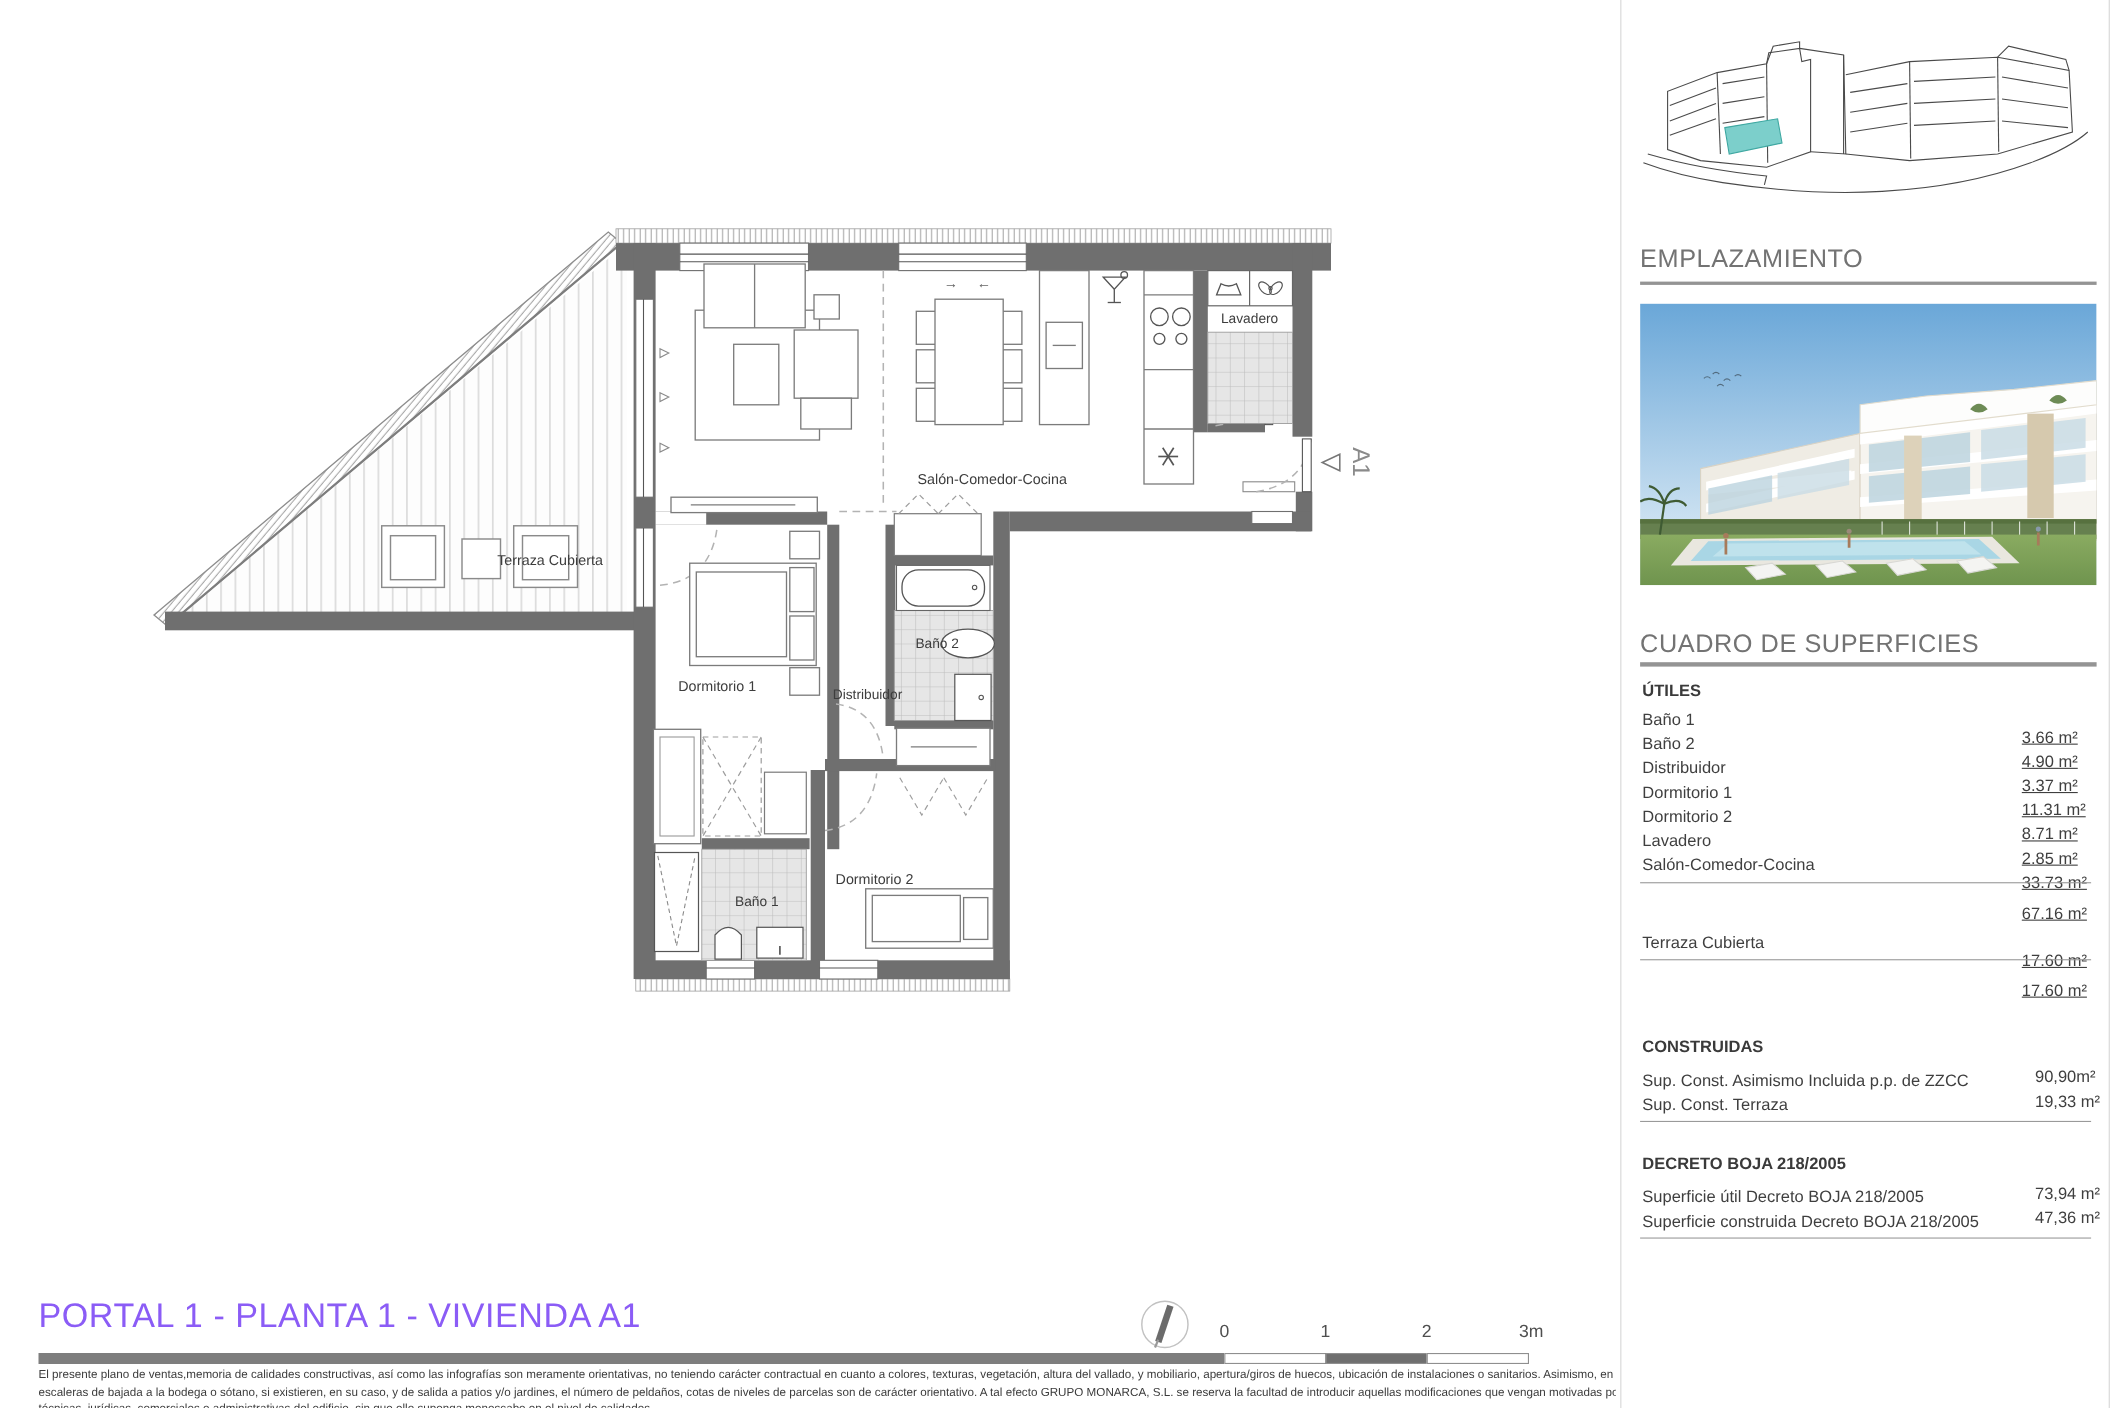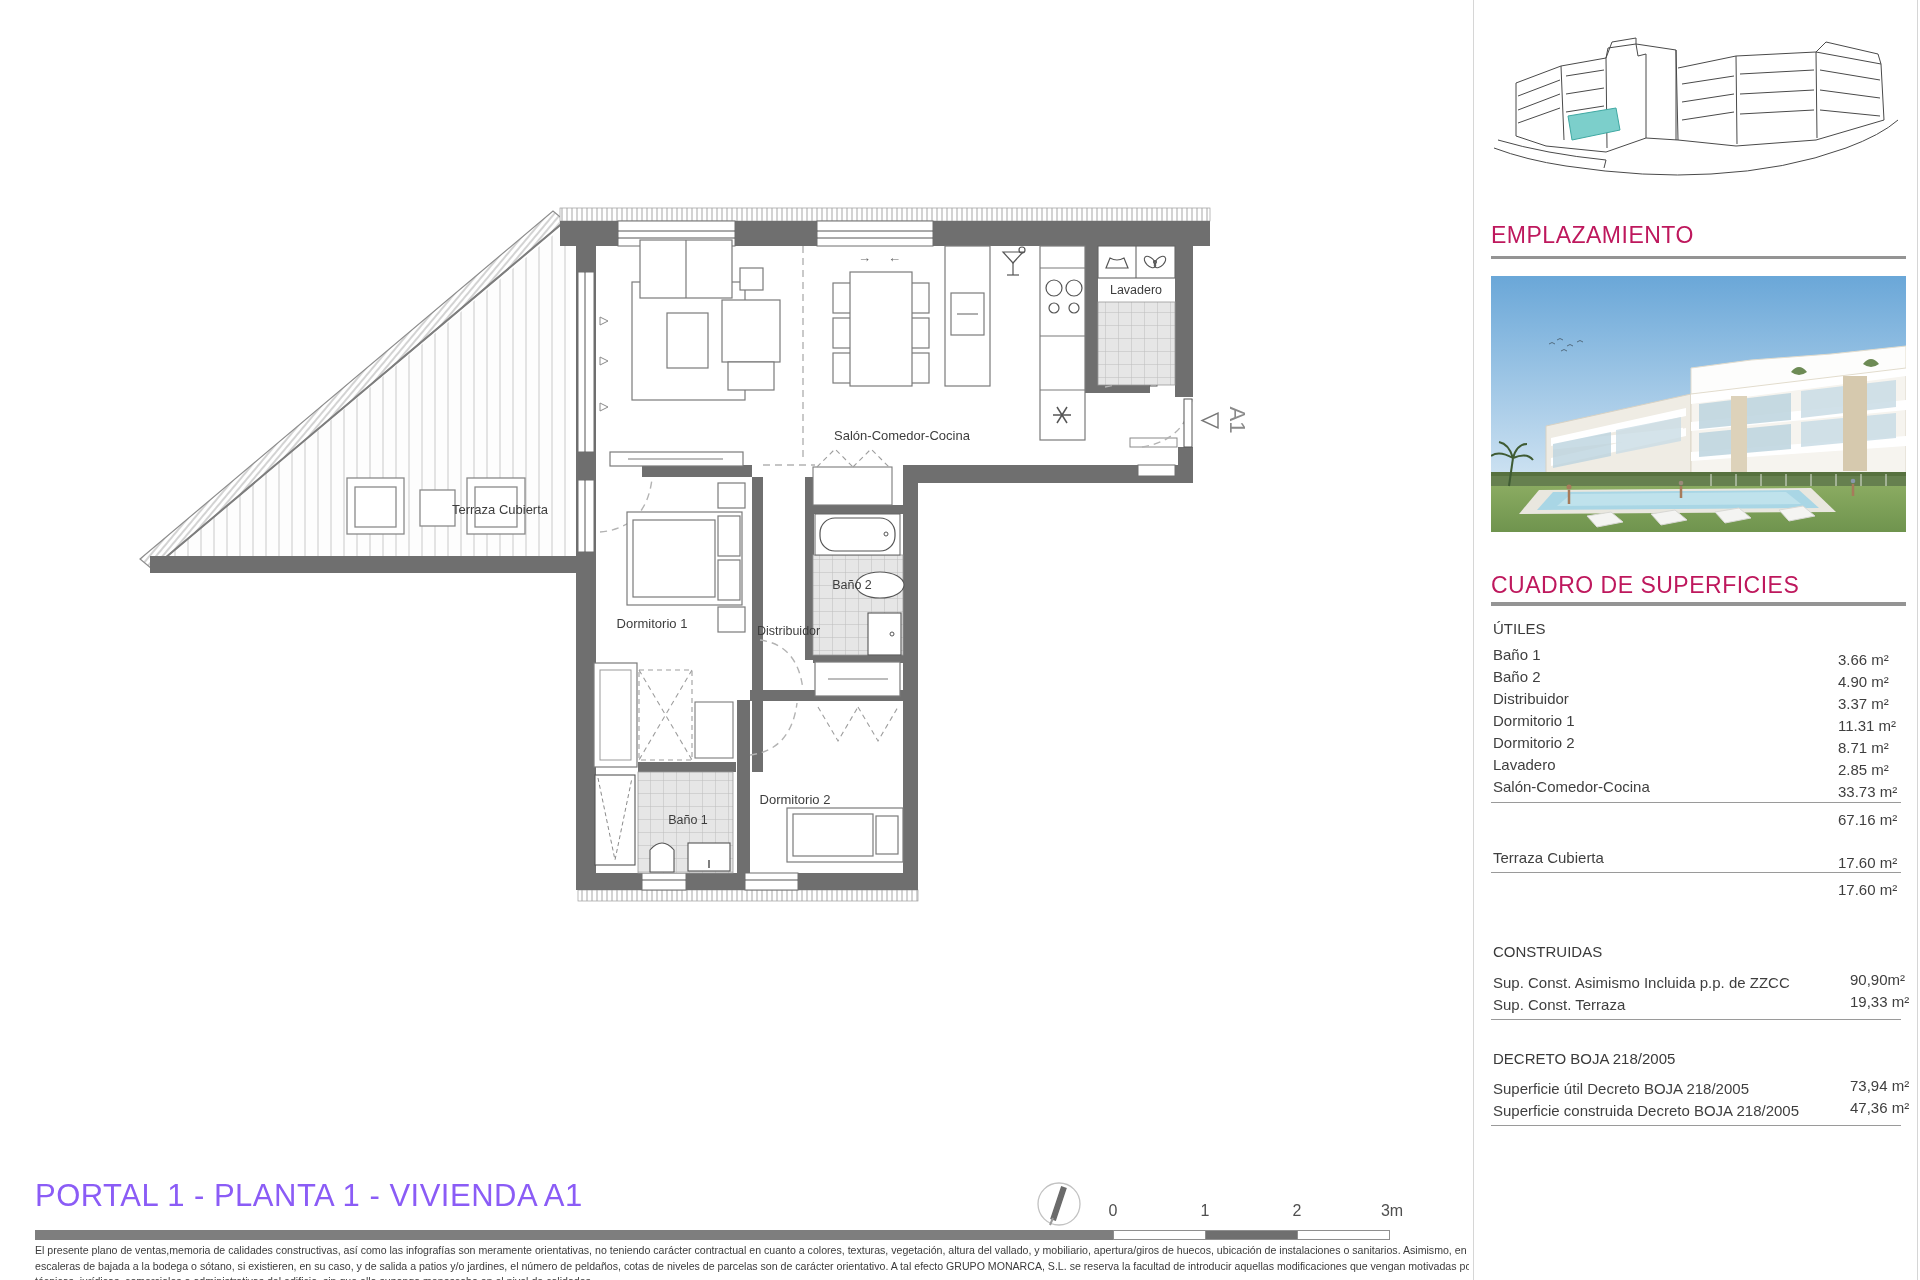--- a/index.html
+++ b/index.html
@@ -4,26 +4,26 @@
 <style>
   html,body{margin:0;padding:0;}
   body{
     width:1920px;height:1280px;position:relative;overflow:hidden;
     background:#ffffff;font-family:"Liberation Sans", sans-serif;color:#3c3c3c;
   }
   .abs{position:absolute;}
   
   .right-panel{position:absolute;left:1473px;top:0;width:443px;height:1280px;
     border-left:1px solid #d6d6d6;border-right:1px solid #d6d6d6;background:#fff;}
-  .rp-heading{position:absolute;left:17px;font-size:23px;letter-spacing:.5px;color:#be185d;}
+  .rp-heading{position:absolute;left:17px;font-size:23px;letter-spacing:.5px;color:#737373;}
   .rp-rule{position:absolute;left:17px;width:415px;background:#949494;}
-  .tbl-sub{position:absolute;left:19px;font-size:15px;font-weight:normal;color:#3a3a3a;}
+  .tbl-sub{position:absolute;left:19px;font-size:15px;font-weight:bold;color:#3a3a3a;}
   .trow{position:absolute;left:19px;width:410px;height:22px;font-size:15px;color:#3f3f3f;}
   .trow .lab{position:absolute;left:0;top:0;white-space:nowrap;}
-  .trow .val{position:absolute;left:345px;top:5px;white-space:nowrap;}
+  .trow .val{position:absolute;left:345px;top:16px;white-space:nowrap;text-decoration:underline;}
   .trow .val2{position:absolute;left:357px;top:-3px;white-space:nowrap;}
   .hairline{position:absolute;left:17px;width:410px;height:1px;background:#9a9a9a;}
   
   .plan-title{position:absolute;left:35px;top:1178px;font-size:31px;color:#8b5cf6;letter-spacing:.5px;}
   .title-bar{position:absolute;left:35px;top:1230px;width:1078px;height:10px;background:#7e7e7e;}
   .scale-seg{position:absolute;top:1230px;height:8px;border:1px solid #8f8f8f;}
   .scale-lab{position:absolute;top:1202px;font-size:16px;color:#4f4f4f;width:40px;text-align:center;}
   .disclaimer{position:absolute;left:35px;top:1243px;width:1434px;font-size:10.6px;
     line-height:15.6px;color:#3b3b3b;text-align:justify;}
   .disclaimer p{margin:0;white-space:nowrap;overflow:hidden;}

